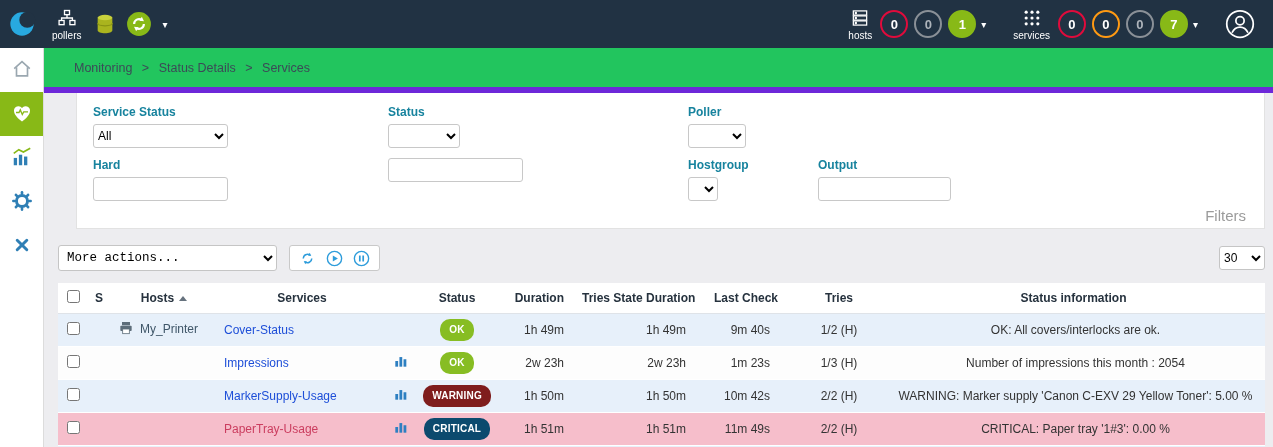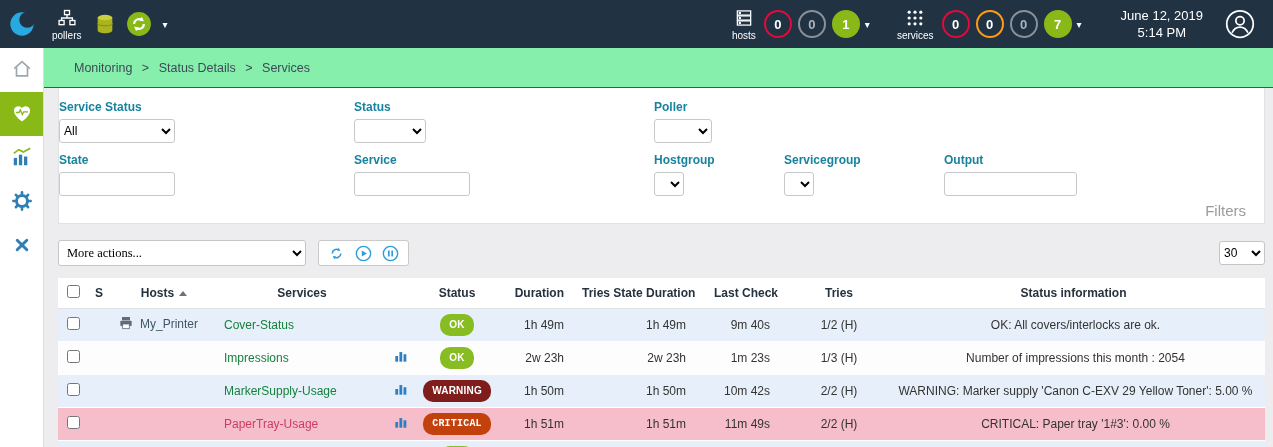--- a/index.html
+++ b/index.html
@@ -23,39 +23,39 @@
   .clock { color:#fff; text-align:center; font-size:13px; line-height:17px; margin-left:34px; }
   .user-icon { margin:0 18px 0 22px; display:flex; align-items:center; cursor:pointer; }
 
   
   .sidebar { position:absolute; top:48px; left:0; bottom:0; width:44px; background:#fff; border-right:1px solid #dcdcdc; z-index:9; }
   .side-item { height:44px; display:flex; align-items:center; justify-content:center; cursor:pointer; }
   .side-item.active { background:#88b917; }
 
   
   .main { position:absolute; top:48px; left:44px; right:0; bottom:0; background:#ededf0; overflow:hidden; }
-  .breadcrumb-bar { background:#86efac; border-bottom:1px solid #6d28d9; padding:13px 16px 12px 30px; font-size:12.5px; color:#3c4a57; }
+  .breadcrumb-bar { background:#22c55e; border-bottom:6px solid #6d28d9; padding:13px 16px 12px 30px; font-size:12.5px; color:#3c4a57; }
   .breadcrumb-bar .crumb { cursor:pointer; }
   .breadcrumb-bar .sep { margin:0 6px; color:#3c4a57; }
 
-  .filter-card { background:#fff; border:1px solid #e2e2e2; border-top:none; margin:0 8px 0 14px; padding:12px 18px 2px 0; }
+  .filter-card { background:#fff; border:1px solid #e2e2e2; border-top:none; margin:0 8px 0 32px; padding:12px 18px 2px 16px; }
   .f-row { display:flex; }
   .f-row + .f-row { margin-top:10px; }
   .f-col-a { width:295px; }
   .f-col-b { width:300px; }
   .f-col-c { width:130px; }
   .f-col-d { width:160px; }
   .f-label { display:block; font-weight:bold; font-size:12px; color:#17839e; margin-bottom:5px; }
   .f-input { height:24px; border:1px solid #c8c8c8; border-radius:3px; font-size:12px; padding:0 6px; font-family:"Liberation Sans", sans-serif; }
   .f-select { height:24px; border:1px solid #c8c8c8; border-radius:3px; font-size:12px; background:#fff; font-family:"Liberation Sans", sans-serif; }
-  .w135 { width:116px; } .w72 { width:72px; } .w58 { width:58px; } .w30 { width:30px; } .w133 { width:133px; }
+  .w135 { width:135px; } .w72 { width:72px; } .w58 { width:58px; } .w30 { width:30px; } .w133 { width:133px; }
   .filters-label { text-align:right; color:#9b9b9b; font-size:15px; padding:6px 0 2px 0; }
 
   .actionbar { display:flex; align-items:center; margin:16px 8px 12px 14px; }
-  .more-actions { width:248px; height:26px; border:1px solid #c5c5c5; border-radius:3px; background:#fff; font-size:12.5px; padding:0 4px; font-family:Liberation Serif, serif; }
+  .more-actions { width:219px; height:26px; border:1px solid #c5c5c5; border-radius:3px; background:#fff; font-size:12.5px; padding:0 4px; font-family:Liberation Mono, monospace; }
   .icon-group { display:flex; align-items:center; gap:10px; border:1px solid #c9c9c9; border-radius:3px; background:#fff; padding:3px 9px; margin-left:12px; height:26px; }
   .icon-btn { display:flex; align-items:center; cursor:pointer; }
   .page-size { margin-left:auto; width:46px; height:24px; border:1px solid #c5c5c5; border-radius:3px; background:#fff; font-size:12px; font-family:"Liberation Sans", sans-serif; }
 
   
   .table-wrap { margin:0 8px 0 14px; background:#fff; }
   table { width:100%; border-collapse:collapse; table-layout:fixed; }
   thead th { background:#fff; color:#26323e; font-size:12px; font-weight:bold; padding:7px 6px; text-align:center; border-bottom:1px solid #dfe3e8; white-space:nowrap; cursor:pointer; }
   th.c-check, td.c-check { width:30px; text-align:center; }
   th.c-s, td.c-s { width:22px; }
@@ -69,26 +69,26 @@
   th.c-tries, td.c-tries { width:86px; text-align:center; }
   th.c-info { text-align:center; }
   td.c-info { text-align:center; padding-left:10px; }
   td { padding:5px 6px; font-size:12px; color:#333; line-height:16px; white-space:nowrap; overflow:hidden; }
   td.c-host { text-align:left; padding-left:8px; }
   tbody tr { border-bottom:1px solid #fff; }
   tbody tr.blue { background:#e7f0fa; }
   tbody tr.white { background:#fdfdfd; }
   tbody tr.critical { background:#f6becb;margin-top:7px; }
   a.hostlink { color:#3f5668; text-decoration:none; cursor:pointer; }
-  a.svclink { color:#15803d; text-decoration:none; cursor:pointer; }
+  a.svclink { color:#1d4ed8; text-decoration:none; cursor:pointer; }
   tr.critical a.svclink { color:#cb3d5f; }
   .pill { display:inline-block; border-radius:10px; color:#fff; font-size:10px; font-weight:bold; padding:3px 9px; min-width:26px; text-align:center; letter-spacing:.2px; }
   .pill.ok { background:#87bd23; }
   .pill.warning { background:#7f1d1d; }
-  .pill.critical { background:#c2410c;font-family:Liberation Mono, monospace; }
+  .pill.critical { background:#0c4a6e; }
   .hosticon { display:inline-block; vertical-align:middle; margin-right:6px; }
   .caret-up { display:inline-block; width:0; height:0; border-left:4px solid transparent; border-right:4px solid transparent; border-bottom:5px solid #66727e; margin-left:5px; vertical-align:middle; }
   input[type=checkbox] { width:13px; height:13px; cursor:pointer; }
 </style>
 </head>
 <body>
 
 <div class="topbar">
   <div class="logo-box">
     <svg width="28" height="28" viewBox="0 0 24 24">
@@ -167,24 +167,20 @@
     <span>services</span>
   </div>
   <div class="badges">
       <div class="tb-badge red">0</div>
       <div class="tb-badge orange">0</div>
       <div class="tb-badge gray">0</div>
       <div class="tb-badge green">7</div>
     </div>
   <span class="chev">▾</span>
 
-  <div class="clock">
-    <div>June 12, 2019</div>
-    <div>5:14 PM</div>
-  </div>
 
   <span class="user-icon">
     <svg width="30" height="30" viewBox="0 0 24 24" fill="none" stroke="#fff" stroke-width="1.4">
       <circle cx="12" cy="12" r="10.6"></circle>
       <circle cx="12" cy="9.4" r="3.3"></circle>
       <path d="M5.6 19c1.4-3 3.8-4.5 6.4-4.5s5 1.5 6.4 4.5"></path>
     </svg>
   </span>
 </div>
 
@@ -264,33 +260,28 @@
         <label class="f-label">Status</label>
         <select class="f-select w72"><option></option></select>
       </div>
       <div>
         <label class="f-label">Poller</label>
         <select class="f-select w58"><option></option></select>
       </div>
     </div>
     <div class="f-row">
       <div class="f-col-a">
-        <label class="f-label">State</label>
+        <label class="f-label">Hard</label>
         <input class="f-input w135" type="text" value="" style="">
       </div>
       <div class="f-col-b">
-        <label class="f-label">Service</label>
         <input class="f-input w135" type="text" value="" style="">
       </div>
       <div class="f-col-c">
         <label class="f-label">Hostgroup</label>
-        <select class="f-select w30"><option></option></select>
-      </div>
-      <div class="f-col-d">
-        <label class="f-label">Servicegroup</label>
         <select class="f-select w30"><option></option></select>
       </div>
       <div>
         <label class="f-label">Output</label>
         <input class="f-input w133" type="text" value="" style="">
       </div>
     </div>
     <div class="filters-label">Filters</div>
   </div>
 

